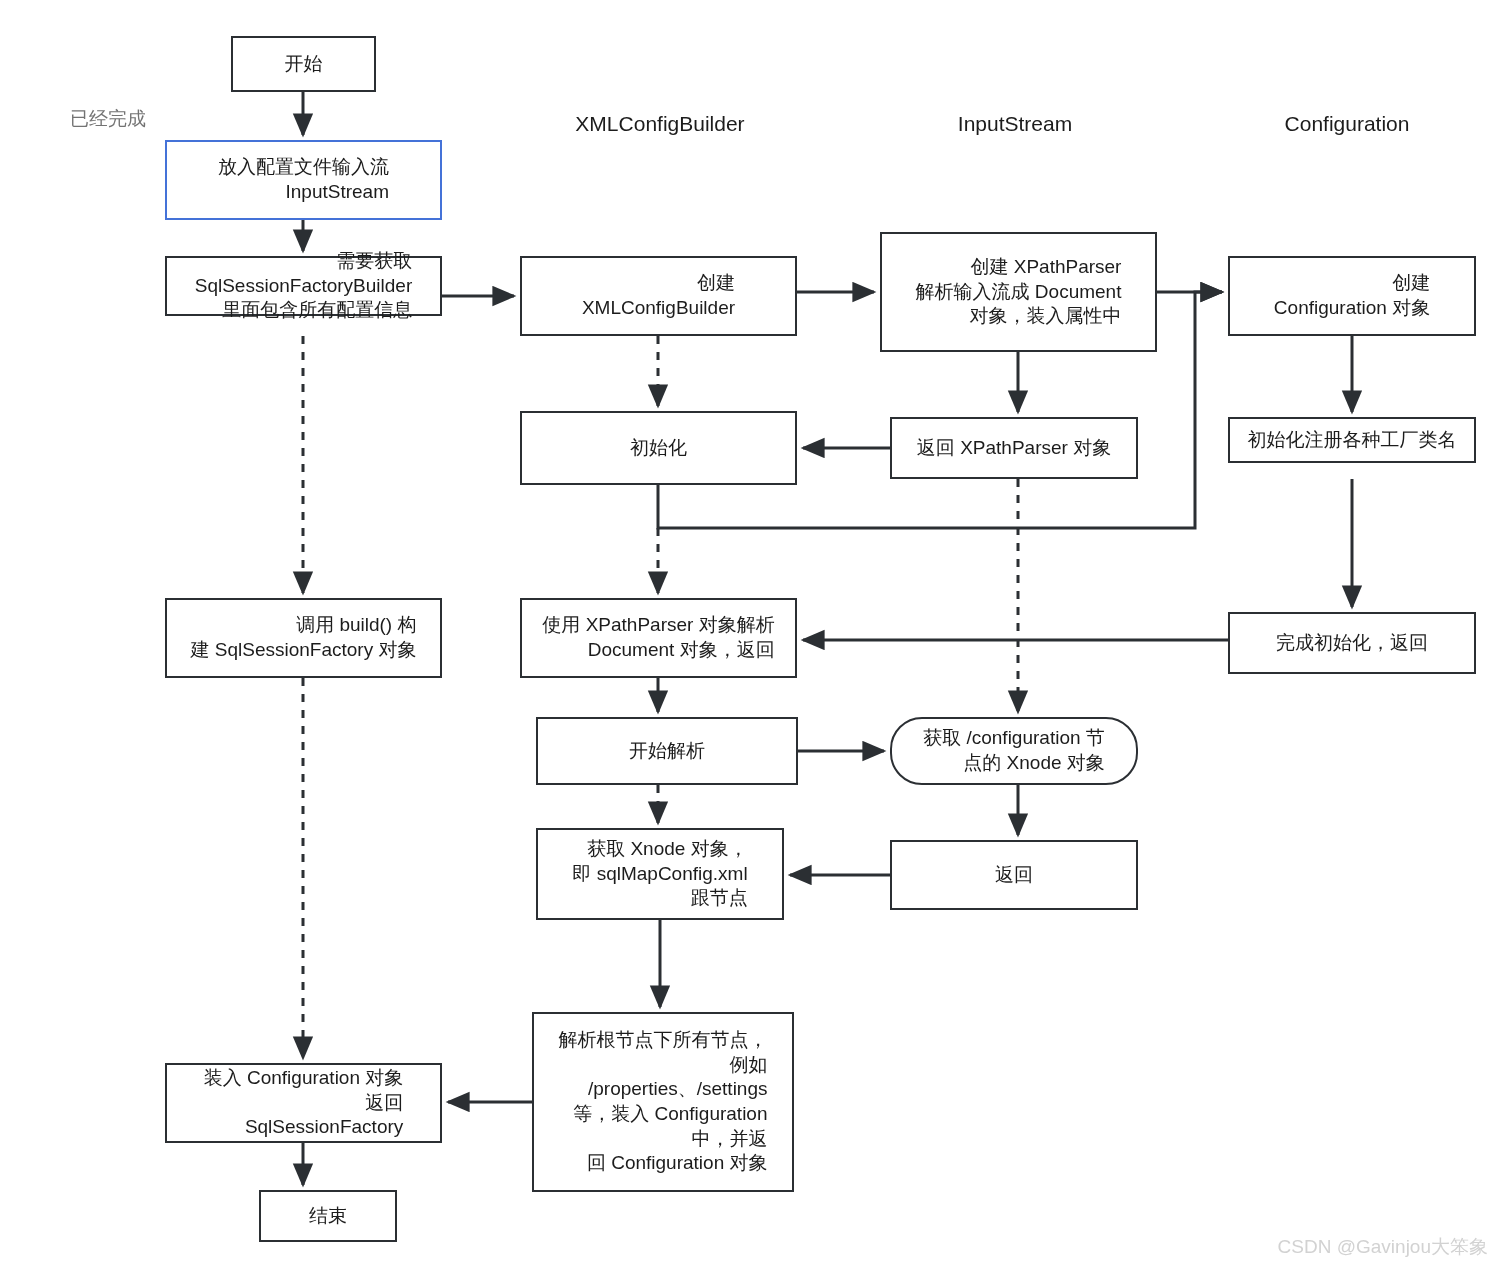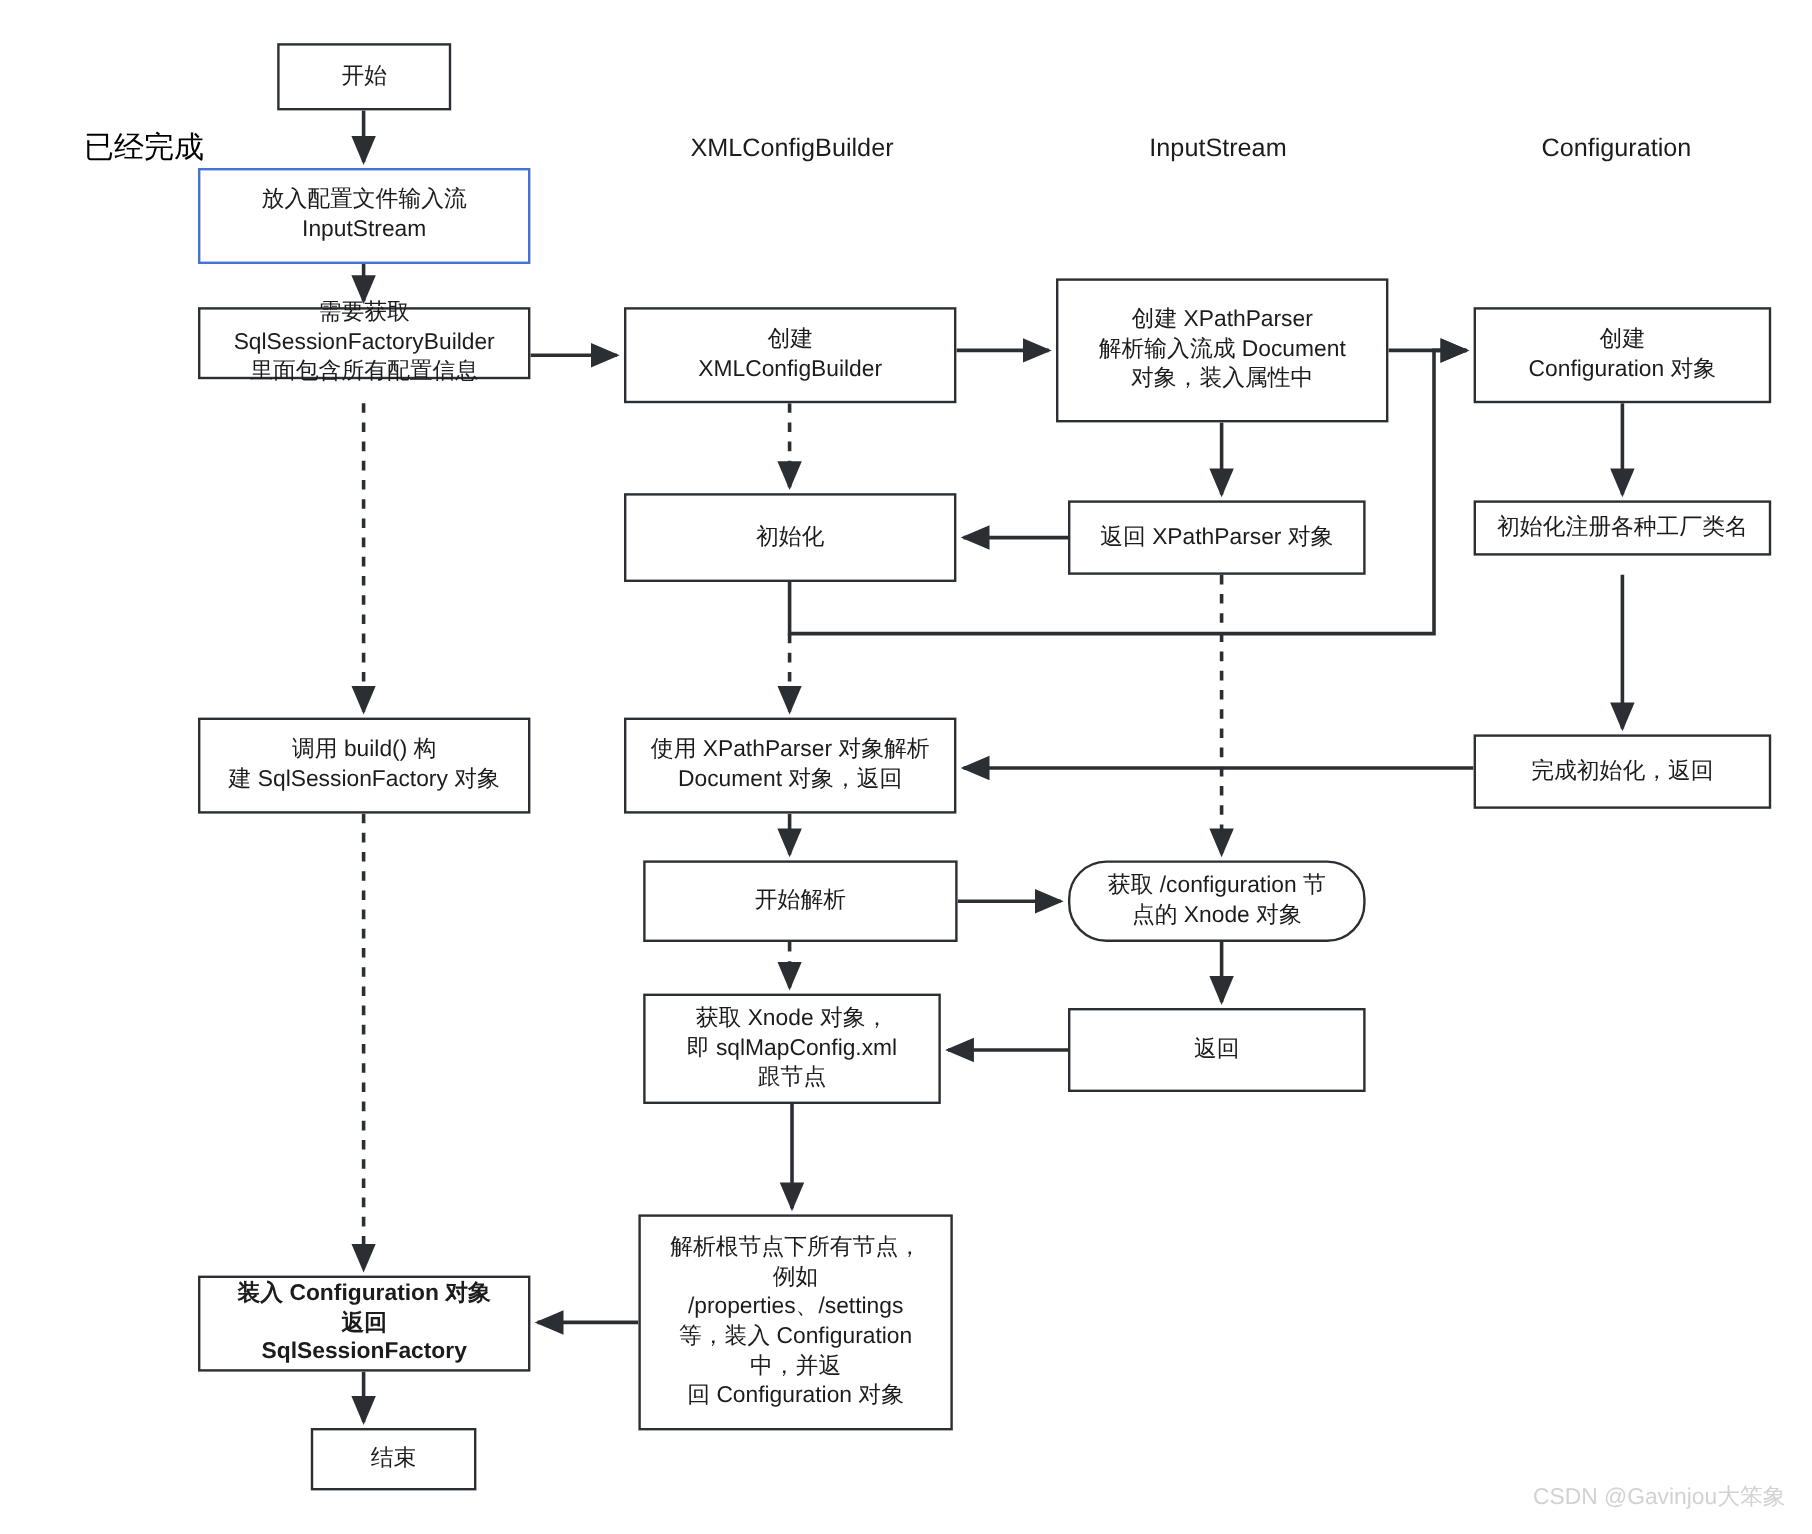--- a/index.html
+++ b/index.html
@@ -26,43 +26,43 @@
     height: 1278px;
     pointer-events: none;
   }
   .node {
     position: absolute;
     border: 2.5px solid #2b2f33;
     background: #ffffff;
     display: flex;
     align-items: center;
     justify-content: center;
-    text-align: center;
+    text-align: right;
     font-size: 19px;
     line-height: 1.30;
     color: #1c1c1c;
     padding: 4px 6px;
     white-space: pre-line;
     z-index: 2;
   }
   .node.highlight {
     border-color: #4472d8;
   }
   .lane-title {
     position: absolute;
     font-size: 21px;
     color: #1c1c1c;
     text-align: center;
     white-space: nowrap;
     z-index: 2;
   }
   .note-label {
     position: absolute;
-    font-size: 25px;
-    color: #000000;
+    font-size: 19px;
+    color: #737373;
     white-space: nowrap;
     z-index: 3;
   }
   .watermark {
     position: absolute;
     right: 22px;
     bottom: 18px;
     font-size: 19px;
     color: #d2d2d2;
     white-space: nowrap;
@@ -182,21 +182,21 @@
 
   <div class="node" style="left:890px; top:840px; width:248px; height:70px;">返回</div>
 
   <div class="node" style="left:532px; top:1012px; width:262px; height:180px;">解析根节点下所有节点，
 例如
 /properties、/settings
 等，装入 Configuration
 中，并返
 回 Configuration 对象</div>
 
-  <div class="node" style="left:165px; top:1063px; width:277px; height:80px;font-weight:bold;">装入 Configuration  对象
+  <div class="node" style="left:165px; top:1063px; width:277px; height:80px;">装入 Configuration  对象
 返回
 SqlSessionFactory</div>
 
   <div class="node" style="left:231px; top:1190px; width:138px; height:52px;margin-left:28px;">结束</div>
 
   <div class="watermark">CSDN @Gavinjou大笨象</div>
 
 </div>
 
 </body></html>

